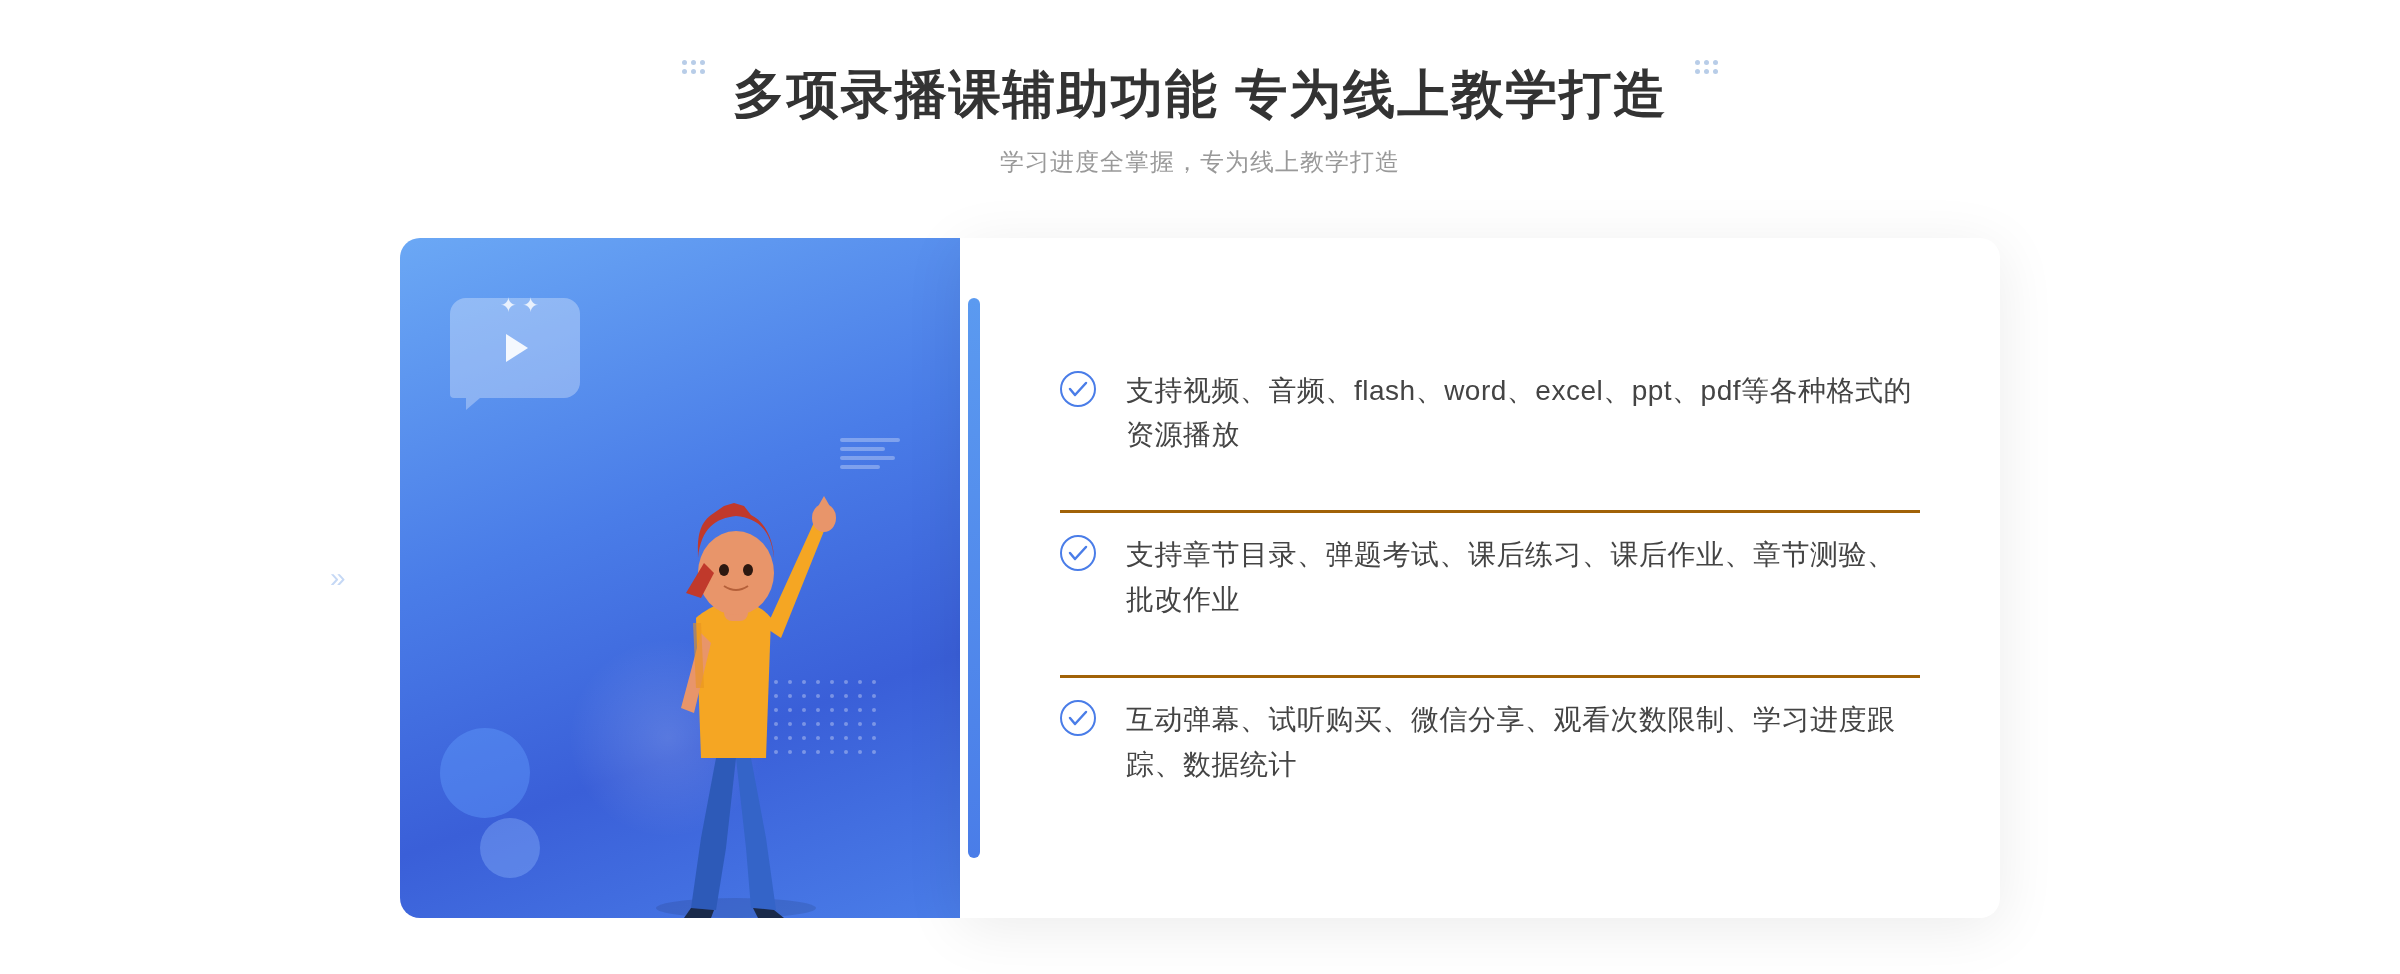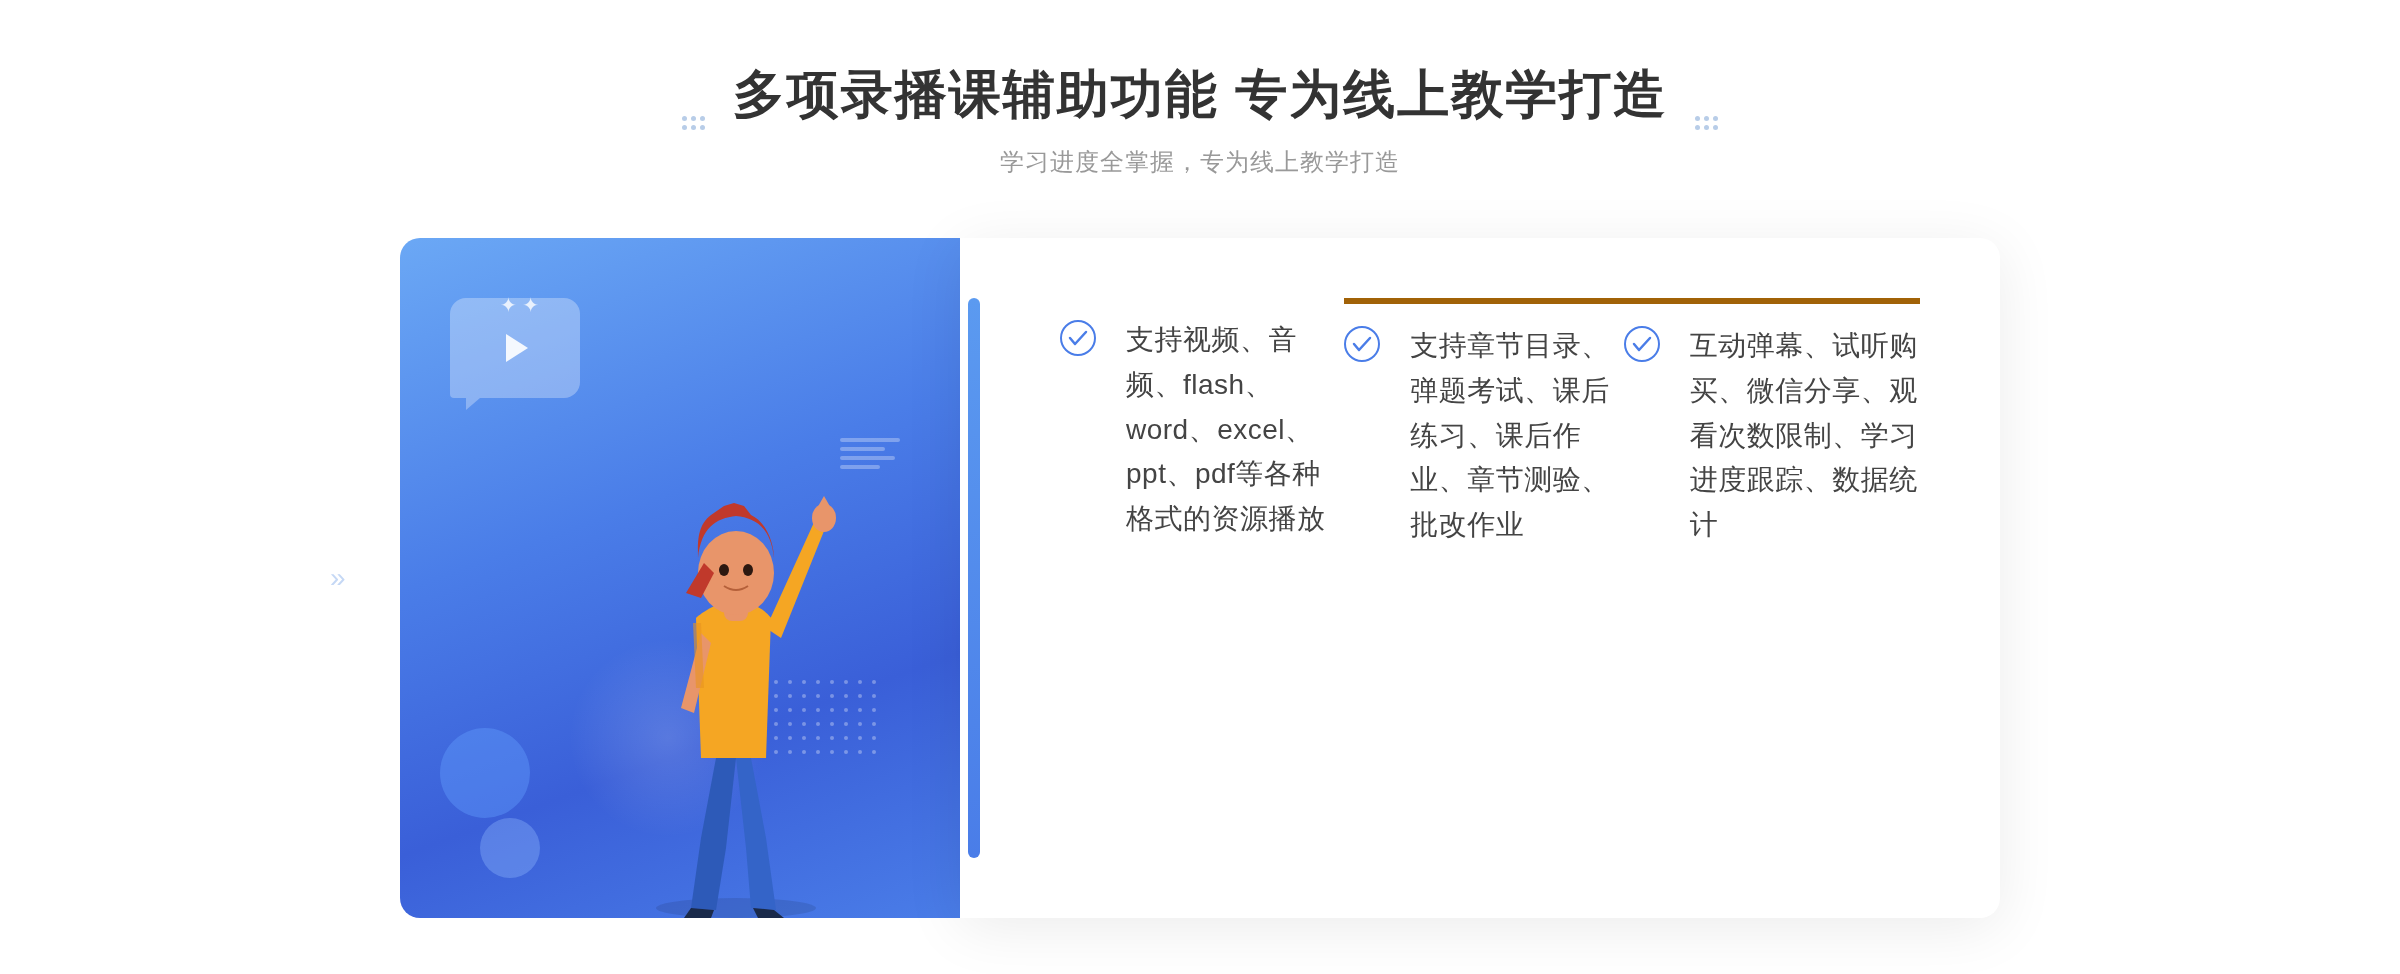--- a/index.html
+++ b/index.html
@@ -28,21 +28,21 @@
       margin-bottom: 60px;
       position: relative;
       width: 100%;
       display: flex;
       flex-direction: column;
       align-items: center;
     }
 
     .header-title-row {
       display: flex;
-      align-items: flex-end;
+      align-items: flex-start;
       gap: 28px;
       margin-bottom: 16px;
     }
 
     .title-dots-group {
       display: grid;
       grid-template-columns: repeat(3, 5px);
       grid-template-rows: repeat(2, 5px);
       gap: 4px;
     }
@@ -89,24 +89,25 @@
     }
 
     
     .right-panel {
       flex: 1;
       background: #fff;
       border-radius: 0 20px 20px 0;
       box-shadow: 0 10px 60px rgba(0,0,0,0.08);
       padding: 60px 80px 60px 100px;
       display: flex;
-      flex-direction: row;
-      justify-content: flex-end;
+      flex-direction: column;
+      justify-content: center;
       position: relative;
       z-index: 2;
+      gap: 32px;
     }
 
     
     .accent-strip {
       position: absolute;
       right: -20px;
       top: 60px;
       bottom: 60px;
       width: 12px;
       background: linear-gradient(to bottom, #5b9af0, #4a7de8);
@@ -237,21 +238,21 @@
 
     
     .feature-item {
       display: flex;
       align-items: flex-start;
       gap: 30px;
       padding: 20px 0;
     }
 
     .feature-item + .feature-item {
-      border-top: 6px solid #a16207;
+      border-top: 3px solid #a16207;
     }
 
     .check-icon {
       width: 36px;
       height: 36px;
       flex-shrink: 0;
       margin-top: 2px;
     }
 
     .check-icon svg {

